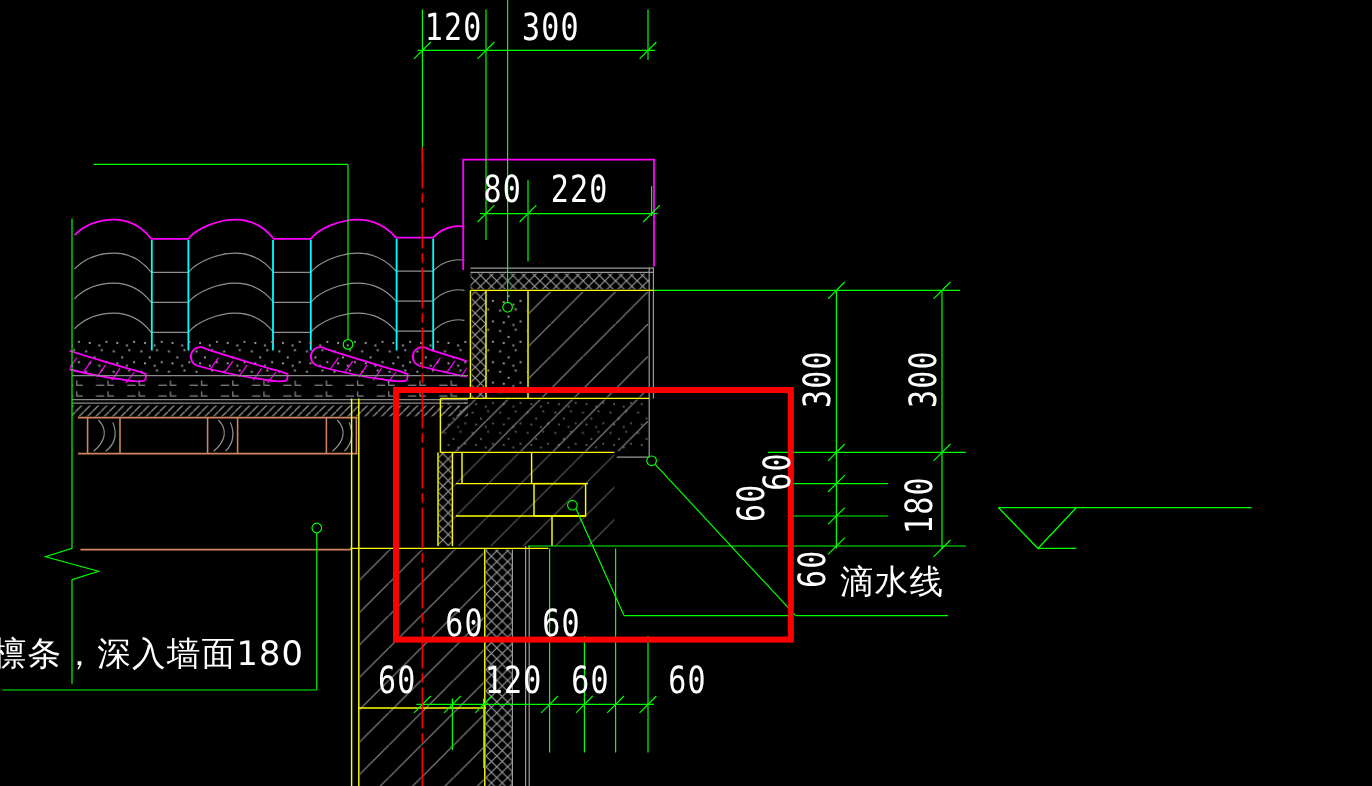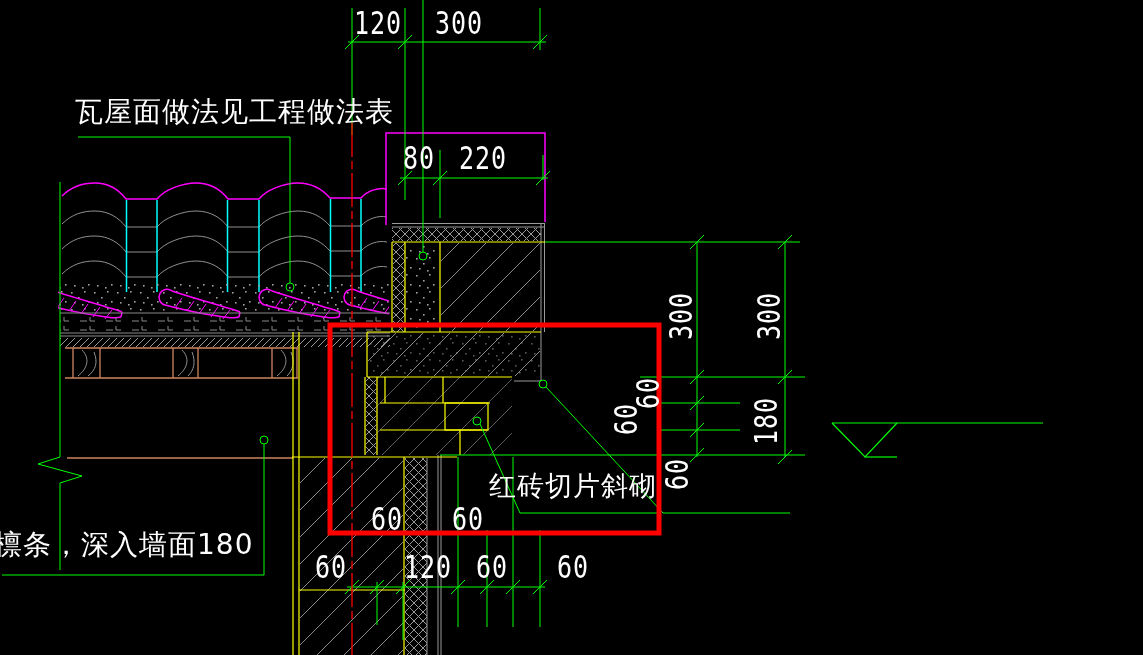--- a/index.html
+++ b/index.html
@@ -164,22 +164,21 @@
   <g stroke="#00FF00" stroke-width="1.2" fill="none">
     <path d="M832,423 H1043"></path>
     <path d="M832,423 L865,457 L897,423"></path>
     <path d="M865,457 H897"></path>
   </g>
 
   <line x1="352" y1="123" x2="352" y2="655" stroke="#FF0000" stroke-width="1.3" stroke-dasharray="34 4 8 4"></line>
   <rect x="330" y="325" width="329" height="208" fill="none" stroke="#FF0000" stroke-width="5"></rect>
 </svg>
 
-  <div class="cn" style="left:75px;top:93px;">瓦屋面做法见工程做法表</div>
-  <div class="cn" style="left:489px;top:468px;font-size:27px;">红砖切片斜砌</div>
+  <div class="cn" style="left:700px;top:466px;">滴水线</div>
   <div class="cn" style="left:-6px;top:526px;">檩条，深入墙面180</div>
 
   <div class="dimtext" style="left:378px;top:23px;">120</div>
   <div class="dimtext" style="left:459px;top:23px;">300</div>
   <div class="dimtext" style="left:419px;top:158px;">80</div>
   <div class="dimtext" style="left:483px;top:158px;">220</div>
 
   <div class="dimtext vert" style="left:681px;top:316px;">300</div>
   <div class="dimtext vert" style="left:648px;top:393px;">60</div>
   <div class="dimtext vert" style="left:626px;top:419px;">60</div>

